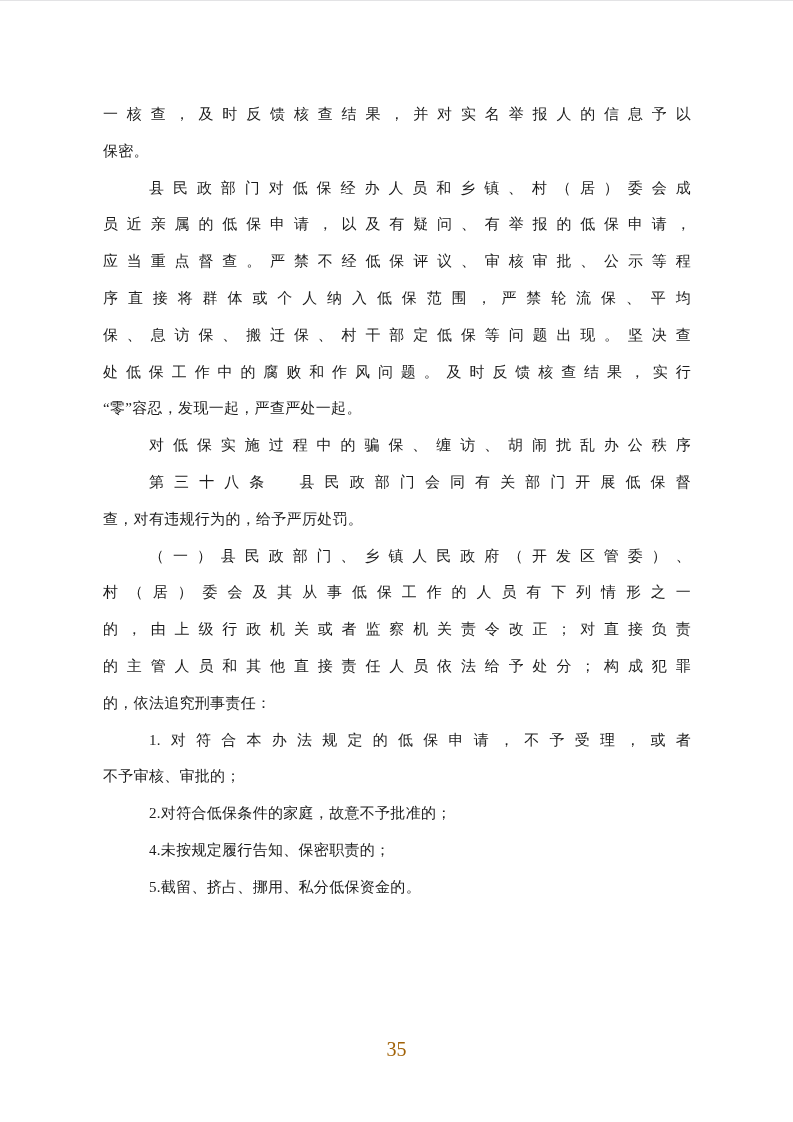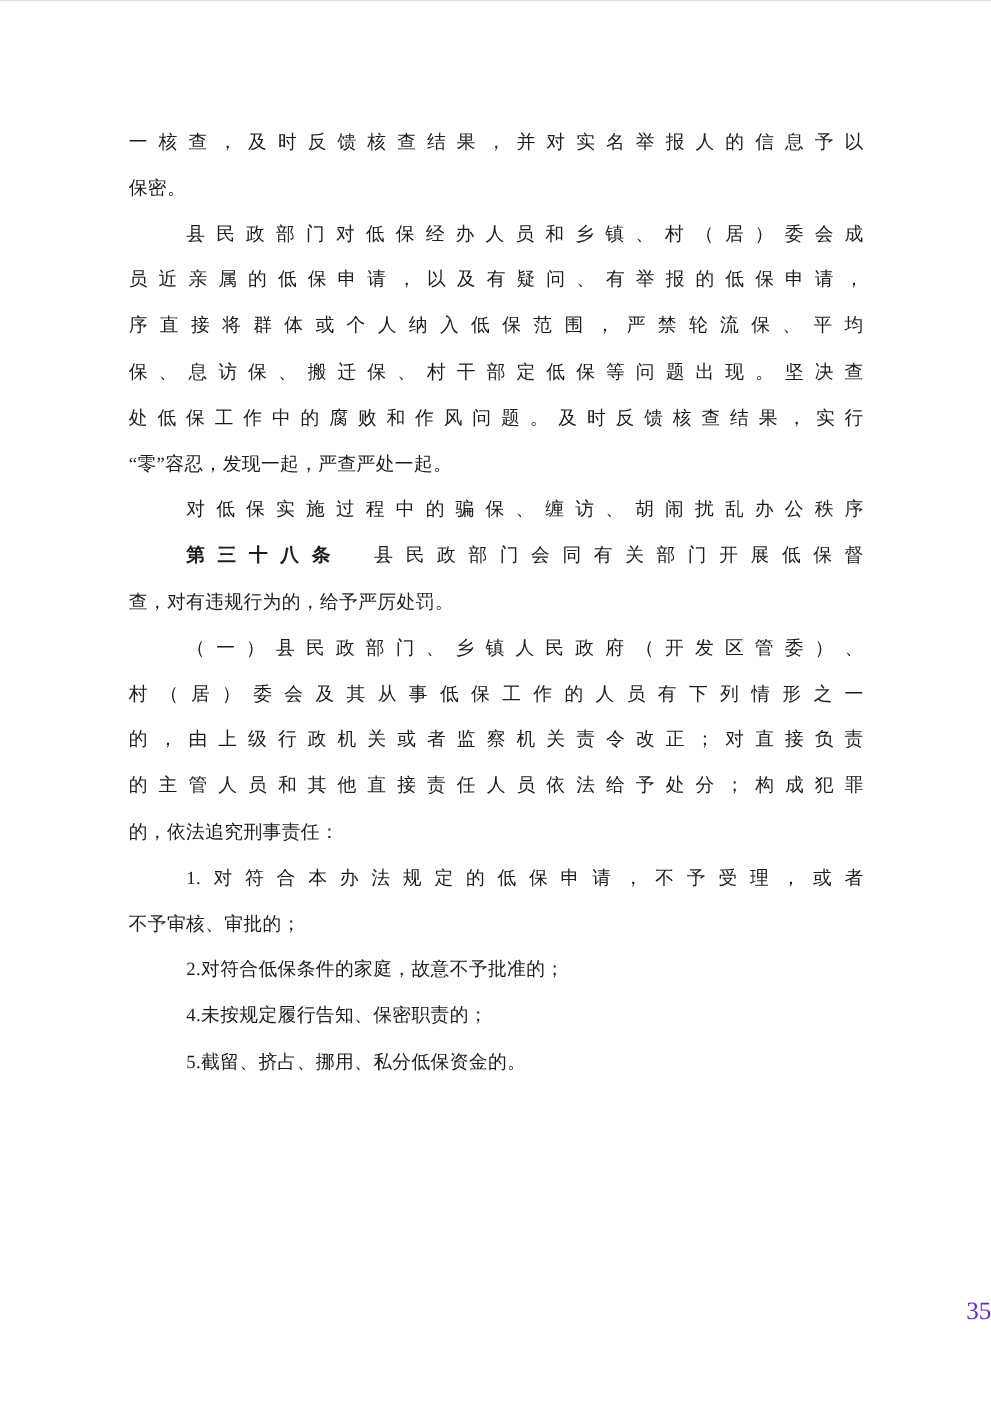--- a/index.html
+++ b/index.html
@@ -38,46 +38,47 @@
     white-space: pre-wrap;
   }
   .line.ind {
     text-indent: 46px;
   }
   .line.j {
     text-align: justify;
     text-align-last: justify;
   }
   .bold {
-    font-weight: bold;
+    font-weight: normal;
     margin-top: 33px;
   }
   .page-number {
     position: absolute;
     top: 1036px;
     left: 0;
     width: 793px;
-    text-align: right;
+    text-align: center;
     font-size: 20px;
     line-height: 26px;
-    color: #6d28d9;
+    color: #a16207;
     font-family: "Liberation Serif", "DejaVu Serif", serif;
   }
 </style>
 </head>
 <body>
 
 <div class="page">
   <div class="scan-edge"></div>
   <div class="content">
 
   <div class="line j"><span>一核查，及时反馈核查结果，并对实名举报人的信息予以</span></div>
       <div class="line"><span>保密。</span></div>
       <div class="line ind j"><span>县民政部门对低保经办人员和乡镇、村（居）委会成</span></div>
       <div class="line j"><span>员近亲属的低保申请，以及有疑问、有举报的低保申请，</span></div>
+      <div class="line j"><span>应当重点督查。严禁不经低保评议、审核审批、公示等程</span></div>
       <div class="line j"><span>序直接将群体或个人纳入低保范围，严禁轮流保、平均</span></div>
       <div class="line j"><span>保、息访保、搬迁保、村干部定低保等问题出现。坚决查</span></div>
       <div class="line j"><span>处低保工作中的腐败和作风问题。及时反馈核查结果，实行</span></div>
       <div class="line"><span>“零”容忍，发现一起，严查严处一起。</span></div>
       <div class="line ind j"><span>对低保实施过程中的骗保、缠访、胡闹扰乱办公秩序</span></div>
       <div class="line ind j"><span class="bold">第三十八条</span><span>　县民政部门会同有关部门开展低保督</span></div>
       <div class="line"><span>查，对有违规行为的，给予严厉处罚。</span></div>
       <div class="line ind j"><span>（一）县民政部门、乡镇人民政府（开发区管委）、</span></div>
       <div class="line j"><span>村（居）委会及其从事低保工作的人员有下列情形之一</span></div>
       <div class="line j"><span>的，由上级行政机关或者监察机关责令改正；对直接负责</span></div>

